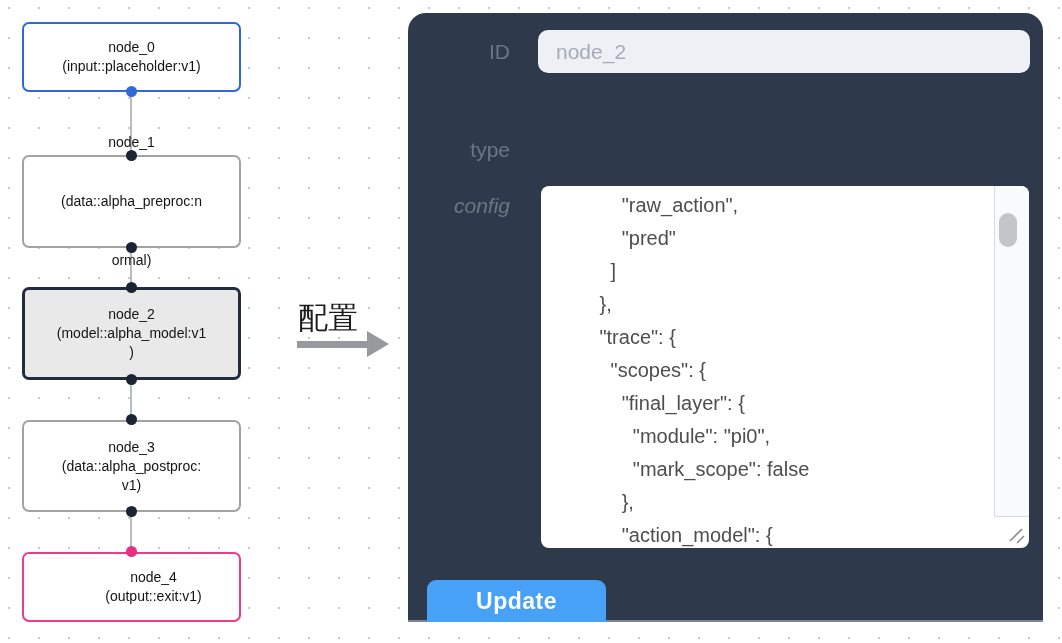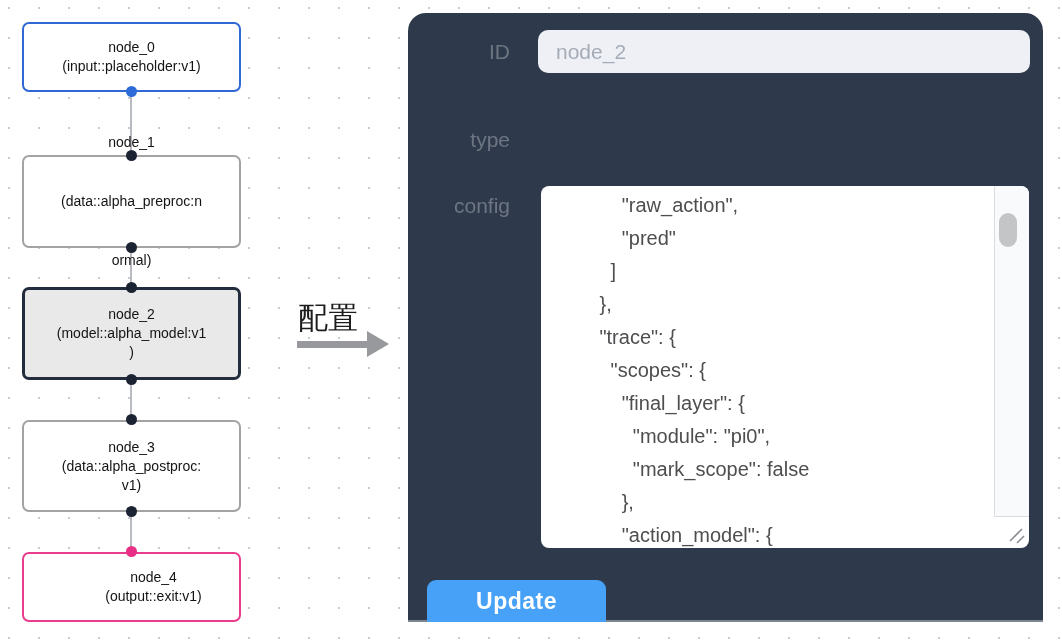--- a/index.html
+++ b/index.html
@@ -50,22 +50,22 @@
   .panel{
     position:absolute;left:408px;top:13px;width:635px;height:609px;
     background:#2e3a4b;border-radius:18px 18px 0 0;z-index:4;
     box-shadow:inset 0 -2px 0 rgba(190,195,203,.55);
   }
   .field-label{
     position:absolute;left:0;width:102px;text-align:right;
     color:#6d7582;font-size:21px;
   }
   .lbl-id{top:17px;height:43px;line-height:43px;}
-  .lbl-type{top:105px;height:43px;line-height:43px;}
-  .lbl-config{top:180px;line-height:26px;}
+  .lbl-type{top:115px;height:43px;line-height:43px;}
+  .lbl-config{top:180px;line-height:26px;font-style:italic;}
 
   .field-input{
     position:absolute;left:130px;width:492px;height:43px;box-sizing:border-box;
     background:#eef0f5;border:none;border-radius:10px;outline:none;
     font-family:"Liberation Sans","DejaVu Sans",sans-serif;
     font-size:21px;color:#a6acb7;padding:0 18px;
   }
   .inp-id{top:17px;}
   .inp-type{top:97px;}
 

